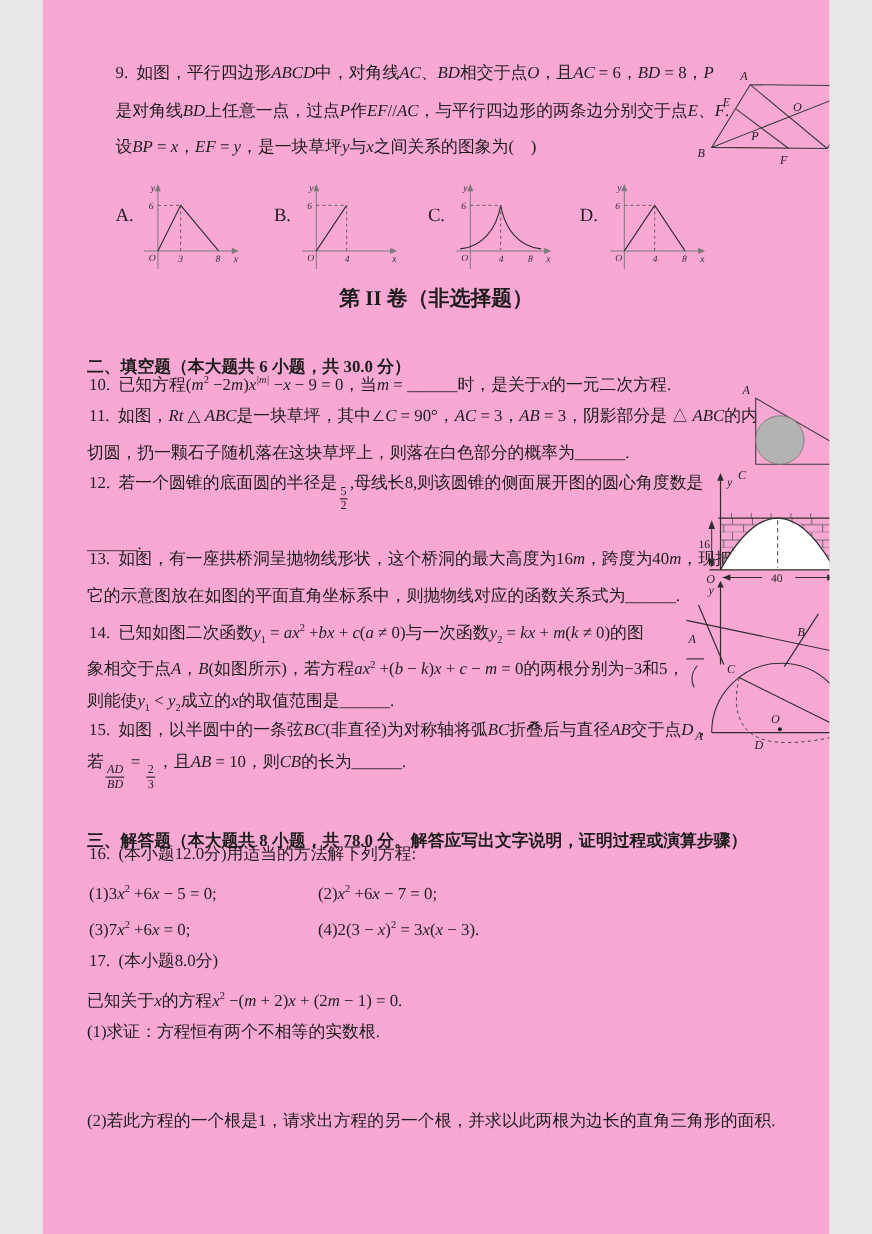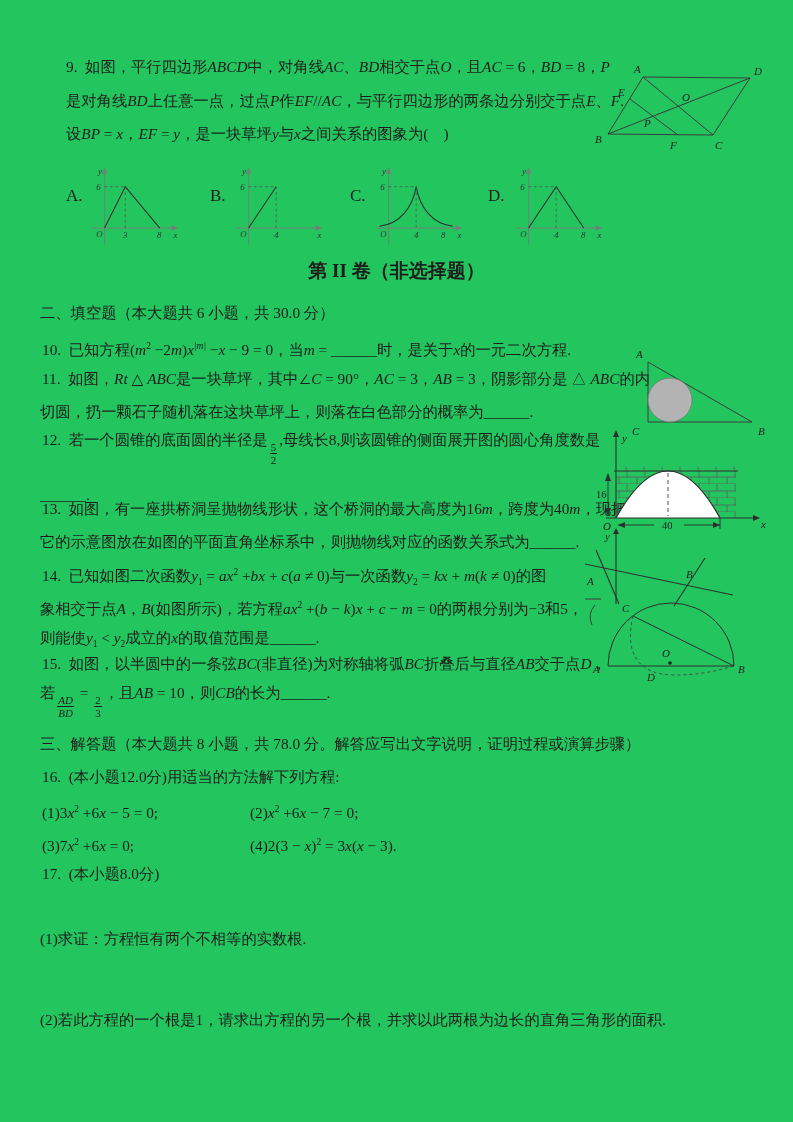--- a/index.html
+++ b/index.html
@@ -1,19 +1,19 @@
 <!DOCTYPE html>
 <html><head>
 <meta charset="utf-8">
 <style>
   html,body{margin:0;padding:0;background:#e8e8e8;}
-  .page{position:relative;width:793px;height:1122px;background:#22c55e;margin:0 auto;
+  .page{position:relative;width:715px;height:1122px;background:#f9a8d4;margin:0 auto;
         font-family:"Liberation Serif",serif;color:#1c1c1c;overflow:hidden;}
   .tline{position:absolute;white-space:nowrap;font-size:15.3px;line-height:24px;}
-  .bold{font-weight:normal;}
+  .bold{font-weight:bold;margin-top:21px;}
   .heading{position:absolute;width:100%;text-align:center;font-size:19px;font-weight:bold;}
   .it{font-style:italic;}
   sup,sub{font-size:.62em;}
   .frac{display:inline-flex;flex-direction:column;align-items:center;vertical-align:-6px;
         font-size:.72em;line-height:1.12;margin:0 2px;}
   .frac .fn{border-bottom:1px solid currentColor;padding:0 1px;}
   .frac .fd{padding:0 1px;}
   .opt-label{position:absolute;font-size:17px;}
   .graph,.fig{position:absolute;}
   svg text{font-family:"Liberation Serif",serif;}
@@ -243,16 +243,17 @@
 
   <div class="tline bold" style="left:40px;top:732px">三、解答题（本大题共 8 小题，共 78.0 分。解答应写出文字说明，证明过程或演算步骤）</div>
 
   <div class="tline" style="left:42px;top:765px"><span>16.&nbsp; (本小题12.0分)用适当的方法解下列方程:</span></div>
   <div class="tline" style="left:42px;top:797px"><span>(1)3</span><span class="it">x</span><sup>2</sup><span> +6</span><span class="it">x</span><span> − 5 = 0;</span></div>
   <div class="tline" style="left:250px;top:797px"><span>(2)</span><span class="it">x</span><sup>2</sup><span> +6</span><span class="it">x</span><span> − 7 = 0;</span></div>
   <div class="tline" style="left:42px;top:830px"><span>(3)7</span><span class="it">x</span><sup>2</sup><span> +6</span><span class="it">x</span><span> = 0;</span></div>
   <div class="tline" style="left:250px;top:830px"><span>(4)2(3 − </span><span class="it">x</span><span>)</span><sup>2</sup><span> = 3</span><span class="it">x</span><span>(</span><span class="it">x</span><span> − 3).</span></div>
 
   <div class="tline" style="left:42px;top:862px"><span>17.&nbsp; (本小题8.0分)</span></div>
+  <div class="tline" style="left:40px;top:894px"><span>已知关于</span><span class="it">x</span><span>的方程</span><span class="it">x</span><sup>2</sup><span> −(</span><span class="it">m</span><span> + 2)</span><span class="it">x</span><span> + (2</span><span class="it">m</span><span> − 1) = 0.</span></div>
   <div class="tline" style="left:40px;top:927px"><span>(1)求证：方程恒有两个不相等的实数根.</span></div>
   <div class="tline" style="left:40px;top:1008px"><span>(2)若此方程的一个根是1，请求出方程的另一个根，并求以此两根为边长的直角三角形的面积.</span></div>
 
 </div>
 
 </body></html>

